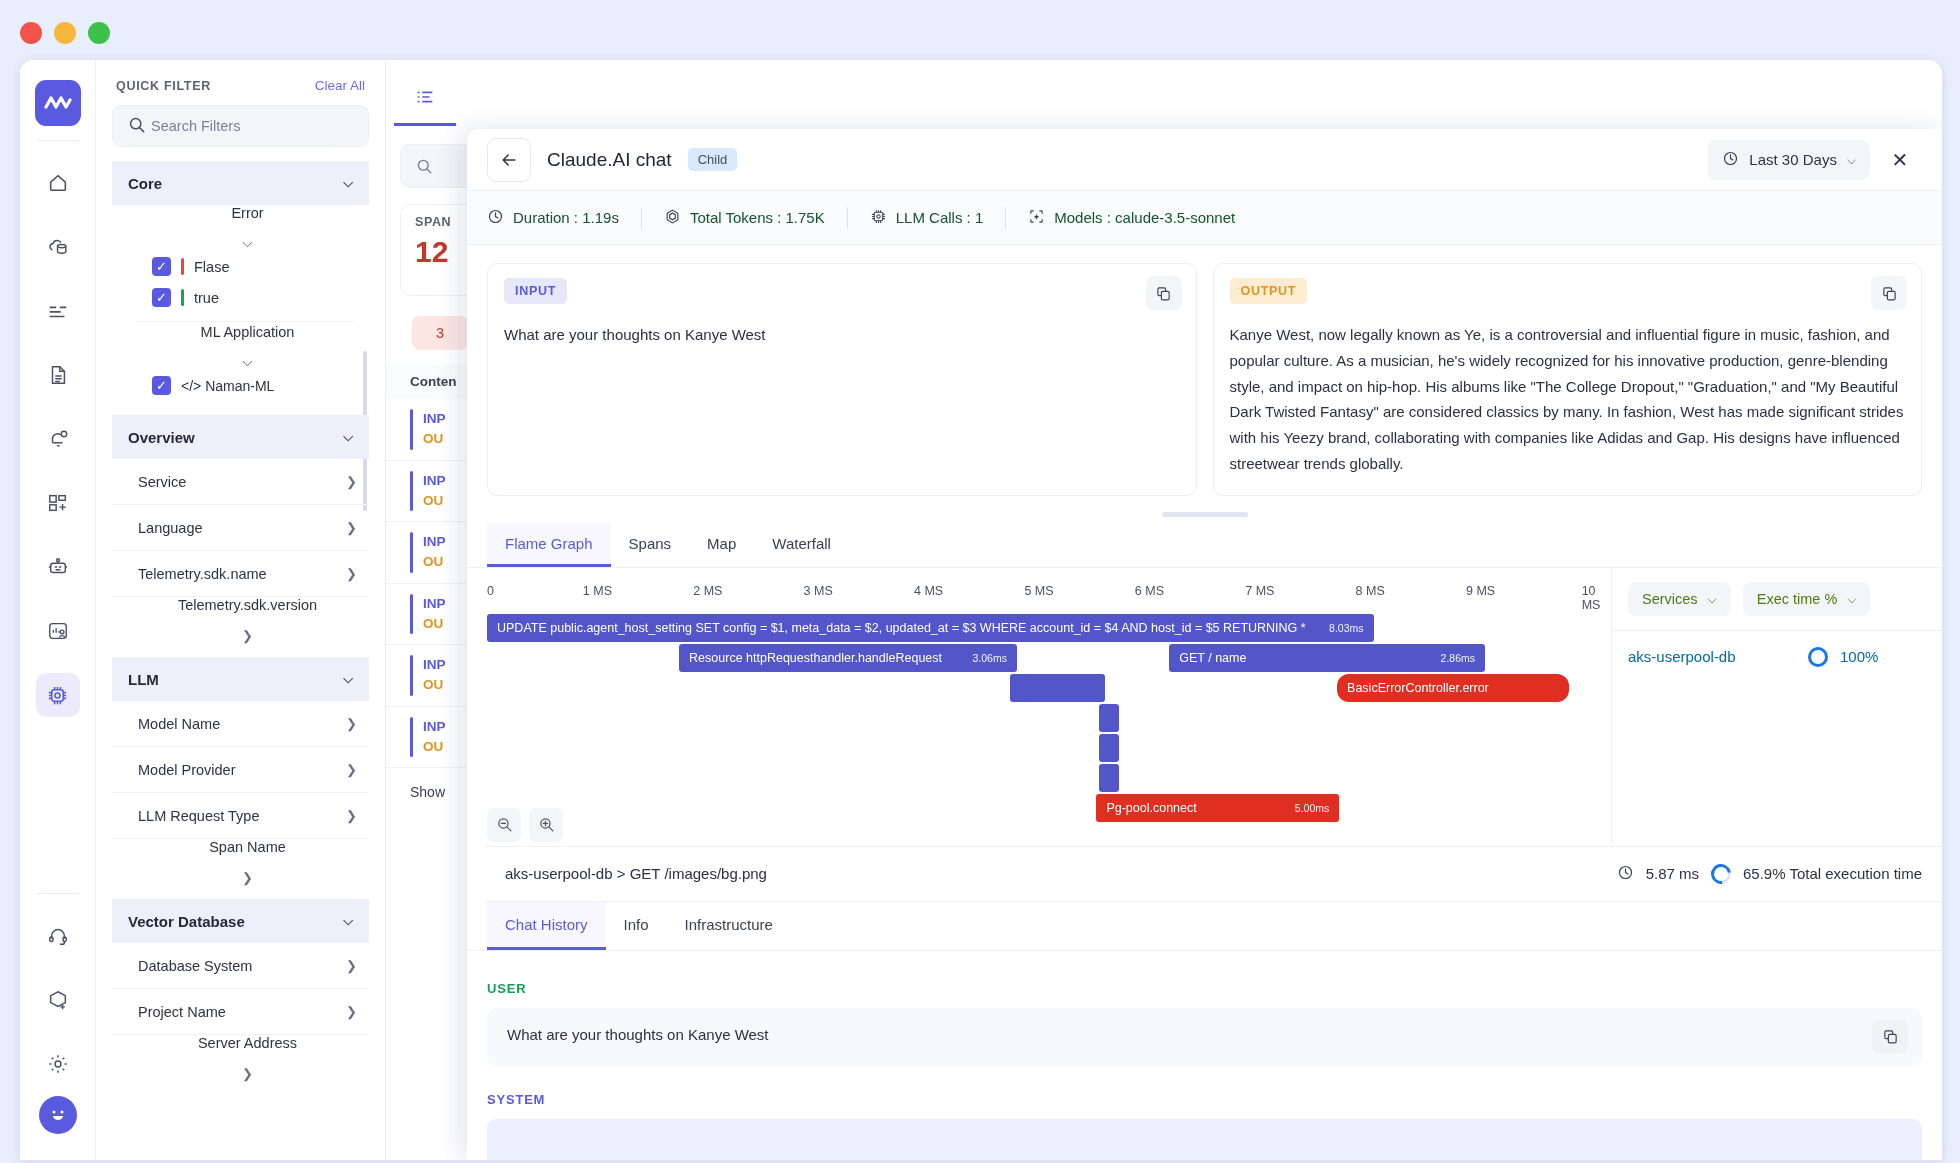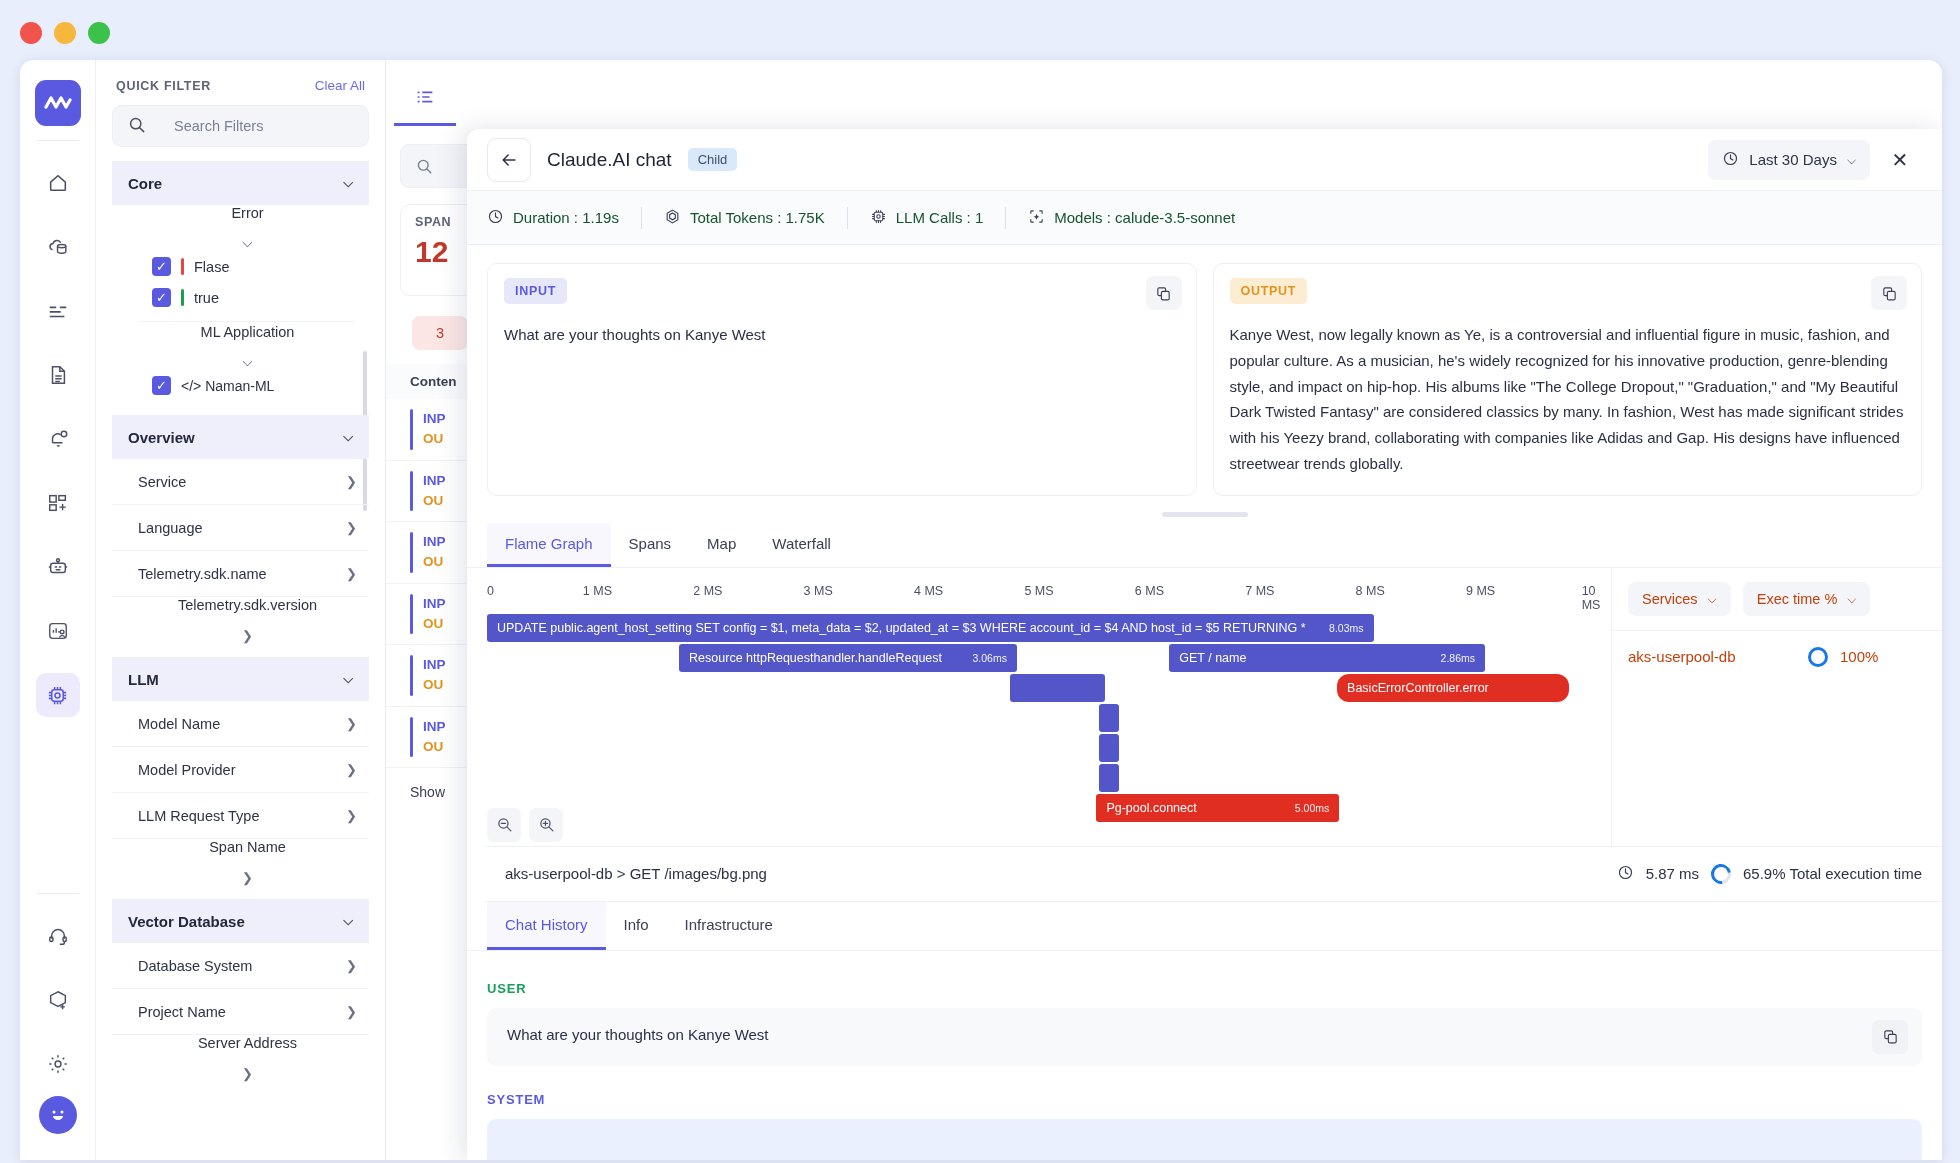--- a/index.html
+++ b/index.html
@@ -54,21 +54,21 @@
   
   .filters {
     position: absolute; left: 76px; top: 0; width: 290px; height: 1100px;
     background: #fff; border-right: 1px solid #e9ebf2; padding: 18px 16px 0 16px;
     overflow: hidden;
   }
   .qf-head { display: flex; justify-content: space-between; align-items: baseline; padding: 0 4px 12px; }
   .qf-title { font-size: 12.5px; font-weight: 700; letter-spacing: .7px; color: #5c6277; }
   .qf-clear { font-size: 13.5px; color: #6c6ce8; cursor: pointer; }
   .qf-search {
-    display: flex; align-items: center; gap: 28px;
+    display: flex; align-items: center; gap: 5px;
     background: #f4f5f8; border-radius: 9px; height: 42px; padding: 0 14px;
     border: 1px solid #eceef3;
   }
   .qf-search input {
     border: 0; background: transparent; outline: none; font-size: 14.5px;
     color: #3b4054; font-family: inherit; width: 100%;
   }
   .qf-search input::placeholder { color: #7b8095; }
 
   .grp-wrap { margin-top: 14px; position: relative; }
@@ -211,23 +211,23 @@
   .zoom-btns { position:absolute; left: 20px; bottom: 4px; display:flex; gap: 8px; }
   .zbtn {
     width: 34px; height: 34px; border-radius: 7px; background:#f4f5f8;
     display:flex; align-items:center; justify-content:center; color:#4b5066;
   }
 
   .fg-right { width: 330px; }
   .fg-right-head { display:flex; gap: 12px; padding: 14px 16px; border-bottom: 1px solid #eef0f5; }
   .sel {
     background:#f4f5f8; border-radius: 8px; padding: 9px 14px; font-size: 14.5px;
-    color:#c2410c; display:flex; align-items:center; gap: 10px;
-  }
-  .svc-row { display:flex; align-items:center; padding: 16px; font-size: 15px; color:#c2410c; }
+    color:#4d7c0f; display:flex; align-items:center; gap: 10px;
+  }
+  .svc-row { display:flex; align-items:center; padding: 16px; font-size: 15px; color:#0369a1; }
   .svc-name { width: 180px; }
   .ring {
     width: 20px; height: 20px; border-radius: 50%; border: 3px solid #1878e8;
     margin-right: 12px; flex:none;
   }
   .ring.partial { border-color: #1878e8 #dfe4f0 #1878e8 #1878e8; transform: rotate(36deg); }
 
   .bc-bar {
     height: 56px; display:flex; align-items:center; padding: 0 20px;
     border-top: 1px solid #eef0f5; border-bottom: 1px solid #eef0f5; flex:none;margin-left:18px;

